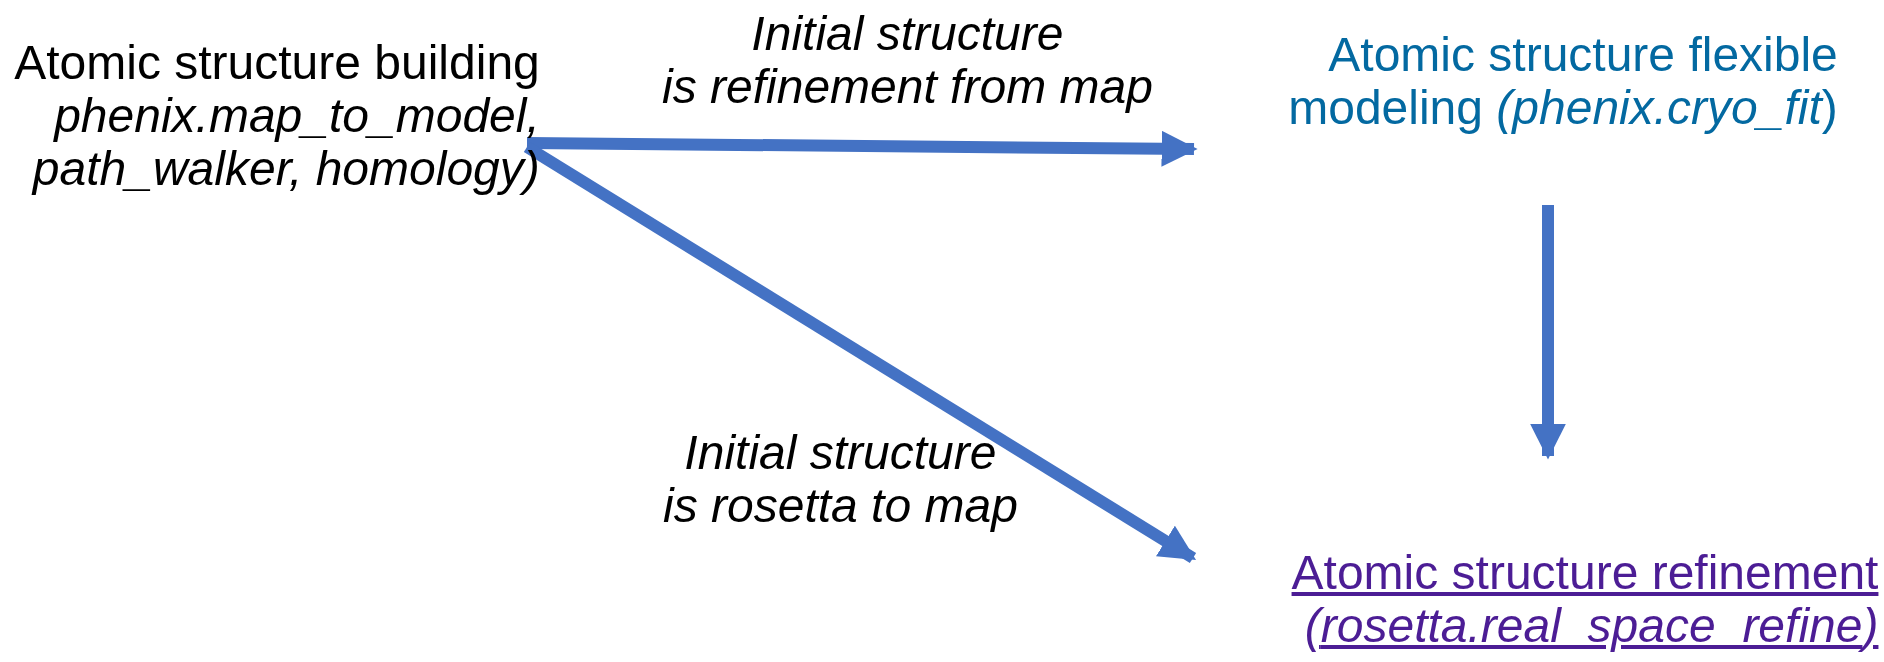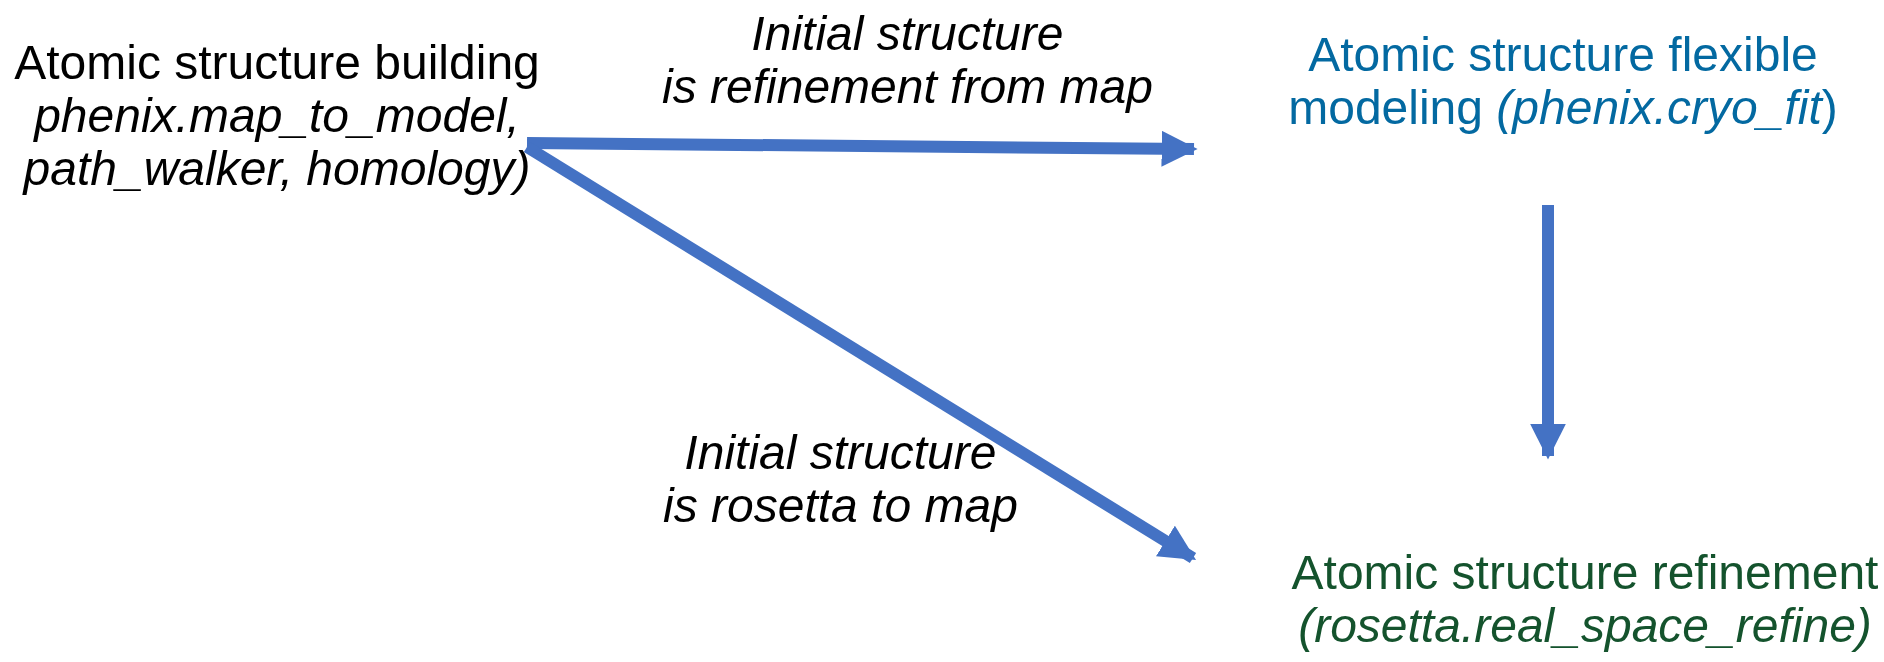--- a/index.html
+++ b/index.html
@@ -25,21 +25,21 @@
     pointer-events: none;
   }
   .node {
     position: absolute;
     font-size: 48px;
     line-height: 53px;
     white-space: nowrap;
   }
   .node.center {
     transform: translateX(-50%);
-    text-align: center;
+    text-align: right;
   }
   .node.left {
     text-align: center;
     font-style: italic;
   }
   .node .it {
     font-style: italic;
   }
 </style>
 </head>
@@ -74,18 +74,18 @@
   <div class="node center" style="left: 1563px; top: 28px; color: #0369a1;">
       <div><span>Atomic structure flexible</span></div>
       <div><span>modeling </span><span class="it">(phenix.cryo_fit</span><span>)</span></div>
     </div>
 
   <div class="node left" style="left: 663px; top: 426px; color: rgb(0, 0, 0);">
       <div><span>Initial structure</span></div>
       <div><span>is rosetta to map</span></div>
     </div>
 
-  <div class="node center" style="left: 1585px; top: 546px; color: #14532d;">
+  <div class="node center" style="left: 1585px; top: 546px; color: #4c1d95; text-decoration: underline;">
       <div><span>Atomic structure refinement</span></div>
       <div><span class="it">(</span><span class="it">rosetta.real_space_refine</span><span class="it">)</span></div>
     </div>
 
 </div>
 
 </body></html>

